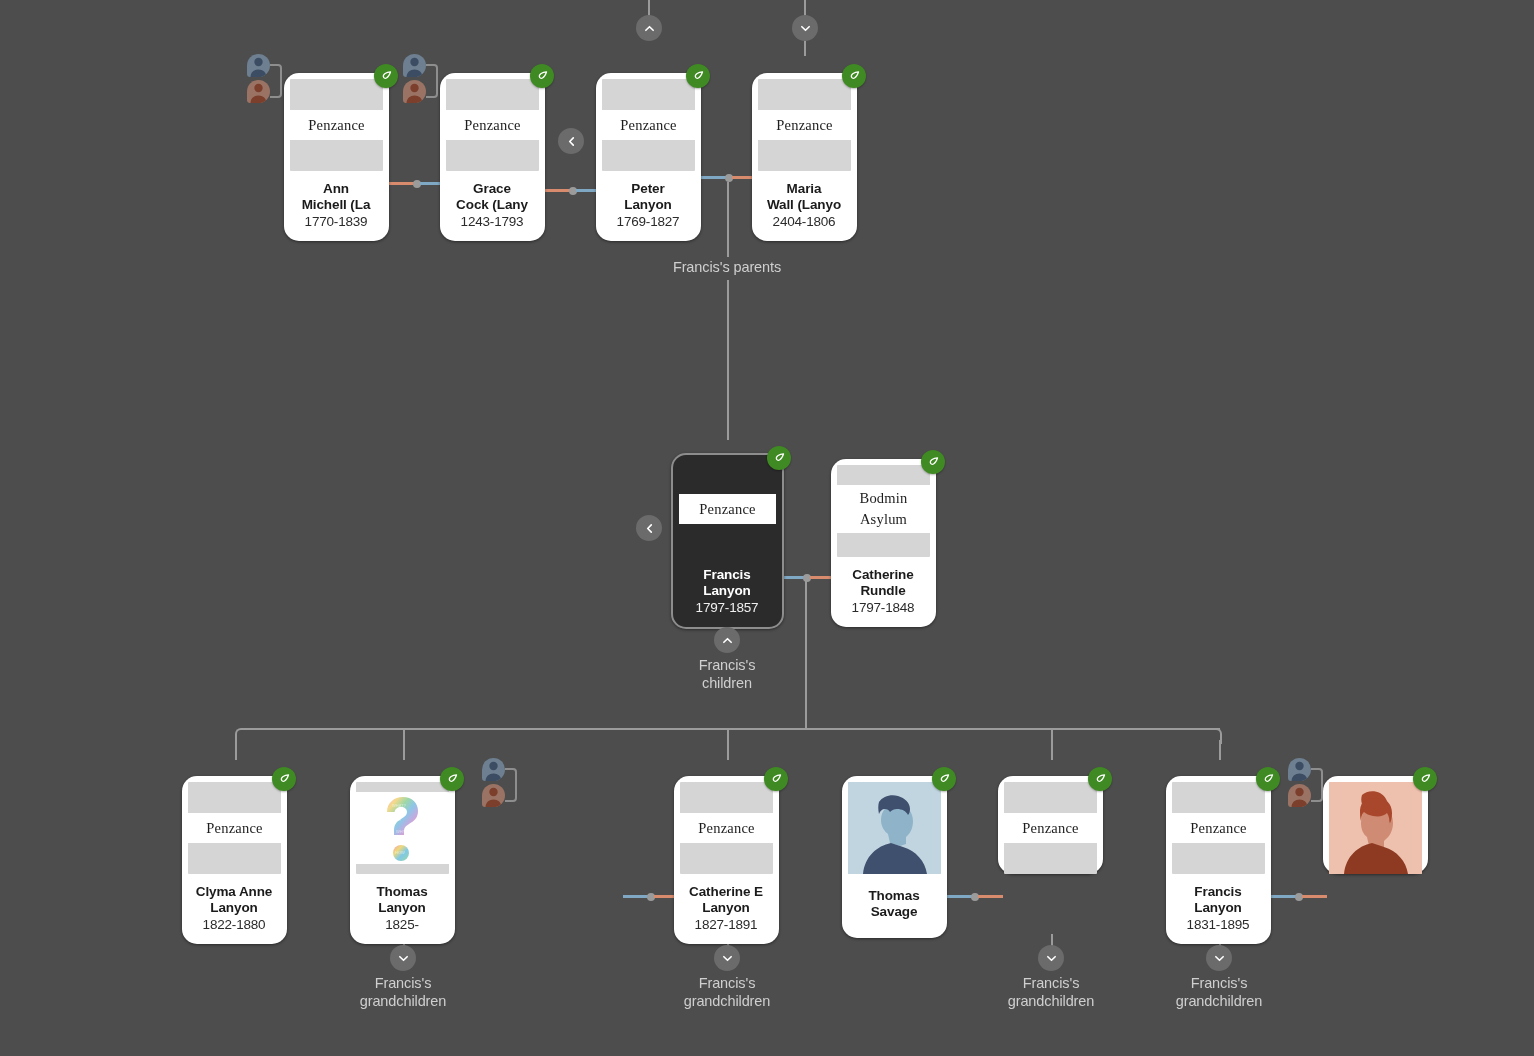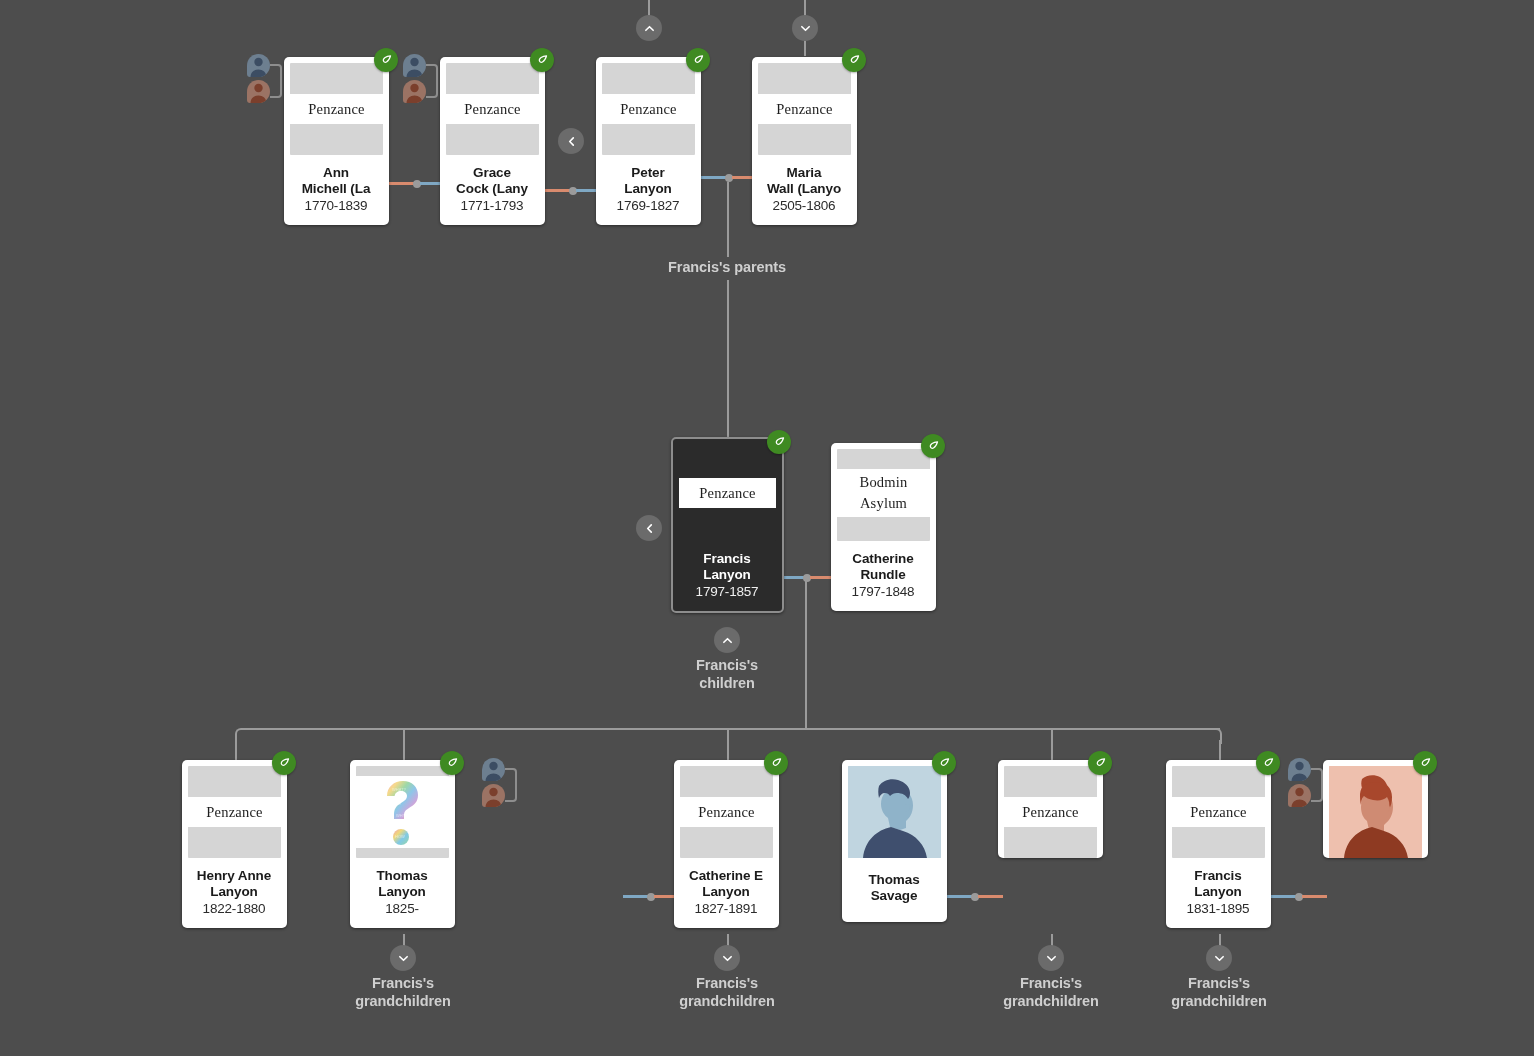--- a/index.html
+++ b/index.html
@@ -16,24 +16,25 @@
   .line{position:absolute;background:#9b9b9b;}
   .vline{width:2px;}
   .hline{height:2px;}
   .corner{position:absolute;border-color:#9b9b9b;border-style:solid;border-width:0;}
 
   
   .card{
     position:absolute;
     width:105px;
     background:#ffffff;
-    border-radius:5px;
+    border-radius:15px;
     box-shadow:0 1px 3px rgba(0,0,0,.45);
     overflow:visible;
     z-index:5;
+    margin-top:16px;
   }
   .card .photo{
     margin:6px 6px 0 6px;
     height:92px;
     background:#d5d5d5;
     position:relative;
     overflow:hidden;
     border-radius:1px;
   }
   .card .photo .band{
@@ -97,21 +98,21 @@
     display:flex;align-items:center;justify-content:center;
     z-index:9;
   }
   .chevbtn svg{display:block;}
 
   
   .glabel{
     position:absolute;
     color:#cfcfcf;
     font-size:14.5px;
-    font-weight:bold;
+    font-weight:normal;
     text-align:center;
     line-height:17.5px;
     z-index:8;
     letter-spacing:-.1px;
   }
 
   
   .marriage{position:absolute;height:3px;z-index:4;display:flex;align-items:center;}
   .marriage .seg{height:3px;flex:1;}
   .marriage .dot{
@@ -293,21 +294,21 @@
     <div class="leaf">
       <svg width="13" height="13" viewBox="0 0 16 16">
           <path d="M13 2.2c-1.1 3.9-2.6 6.3-5 7.6-1.5.8-3 .3-3.6-.9-.7-1.4 0-3.3 1.9-4.6C8.3 3 10.6 2.4 13 2.2z" fill="none" stroke="#fff" stroke-width="1.5" stroke-linejoin="round"></path>
         </svg>
     </div>
     <div class="photo">
       <div class="band">Penzance</div>
     </div>
     <div class="namebox">
       <div class="pname"><span>Grace</span><br><span>Cock (Lany</span></div>
-      <div class="pdates">1771-1793</div>
+      <div class="pdates">1243-1793</div>
     </div>
   </div>
 
   <div class="card" style="left:596px;top:57px;">
     <div class="leaf">
       <svg width="13" height="13" viewBox="0 0 16 16">
           <path d="M13 2.2c-1.1 3.9-2.6 6.3-5 7.6-1.5.8-3 .3-3.6-.9-.7-1.4 0-3.3 1.9-4.6C8.3 3 10.6 2.4 13 2.2z" fill="none" stroke="#fff" stroke-width="1.5" stroke-linejoin="round"></path>
         </svg>
     </div>
     <div class="photo">
@@ -323,21 +324,21 @@
     <div class="leaf">
       <svg width="13" height="13" viewBox="0 0 16 16">
           <path d="M13 2.2c-1.1 3.9-2.6 6.3-5 7.6-1.5.8-3 .3-3.6-.9-.7-1.4 0-3.3 1.9-4.6C8.3 3 10.6 2.4 13 2.2z" fill="none" stroke="#fff" stroke-width="1.5" stroke-linejoin="round"></path>
         </svg>
     </div>
     <div class="photo">
       <div class="band">Penzance</div>
     </div>
     <div class="namebox">
       <div class="pname"><span>Maria</span><br><span>Wall (Lanyo</span></div>
-      <div class="pdates">2505-1806</div>
+      <div class="pdates">2404-1806</div>
     </div>
   </div>
 
   <div class="card focus" style="left:671px;top:437px;">
     <div class="leaf">
       <svg width="13" height="13" viewBox="0 0 16 16">
           <path d="M13 2.2c-1.1 3.9-2.6 6.3-5 7.6-1.5.8-3 .3-3.6-.9-.7-1.4 0-3.3 1.9-4.6C8.3 3 10.6 2.4 13 2.2z" fill="none" stroke="#fff" stroke-width="1.5" stroke-linejoin="round"></path>
         </svg>
     </div>
     <div class="photo" style="height:96px;">
@@ -370,21 +371,21 @@
   <div class="card" style="left:182px;top:760px;">
     <div class="leaf">
       <svg width="13" height="13" viewBox="0 0 16 16">
           <path d="M13 2.2c-1.1 3.9-2.6 6.3-5 7.6-1.5.8-3 .3-3.6-.9-.7-1.4 0-3.3 1.9-4.6C8.3 3 10.6 2.4 13 2.2z" fill="none" stroke="#fff" stroke-width="1.5" stroke-linejoin="round"></path>
         </svg>
     </div>
     <div class="photo">
       <div class="band">Penzance</div>
     </div>
     <div class="namebox">
-      <div class="pname"><span>Henry Anne</span><br><span>Lanyon</span></div>
+      <div class="pname"><span>Clyma Anne</span><br><span>Lanyon</span></div>
       <div class="pdates">1822-1880</div>
     </div>
   </div>
 
   <div class="card" style="left:350px;top:760px;">
     <div class="leaf">
       <svg width="13" height="13" viewBox="0 0 16 16">
           <path d="M13 2.2c-1.1 3.9-2.6 6.3-5 7.6-1.5.8-3 .3-3.6-.9-.7-1.4 0-3.3 1.9-4.6C8.3 3 10.6 2.4 13 2.2z" fill="none" stroke="#fff" stroke-width="1.5" stroke-linejoin="round"></path>
         </svg>
     </div>

